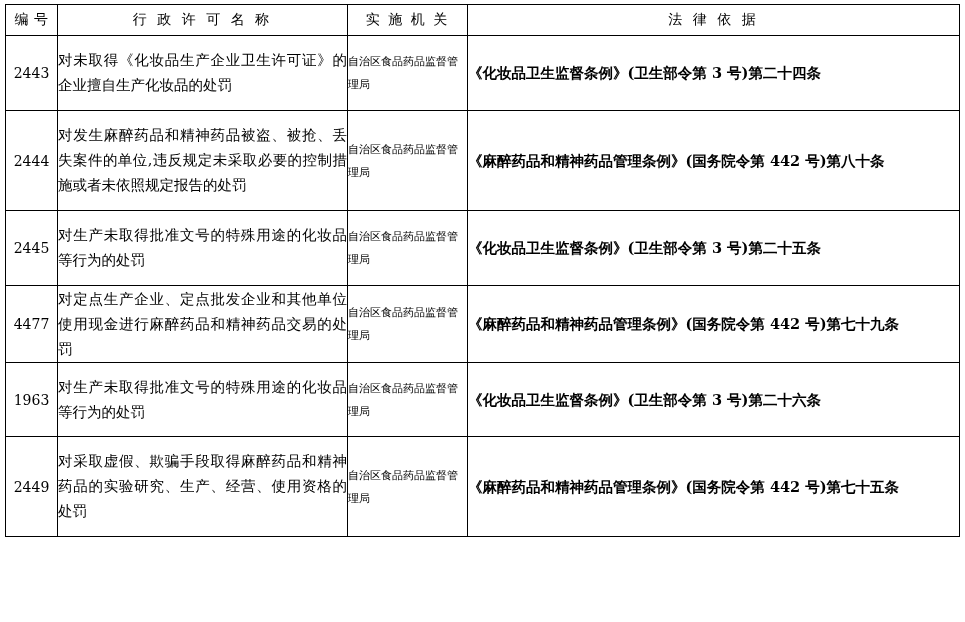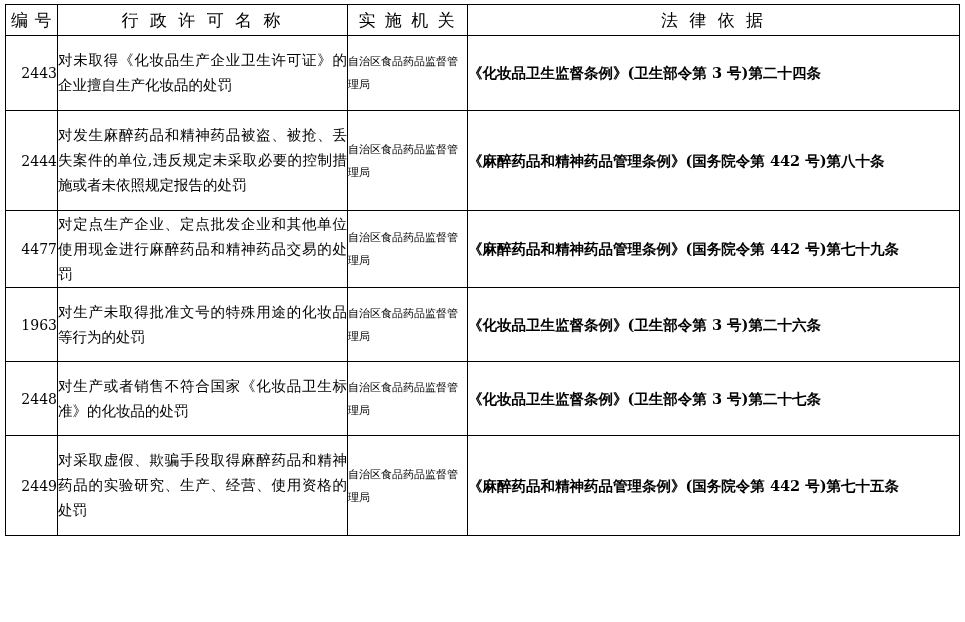--- a/index.html
+++ b/index.html
@@ -28,31 +28,31 @@
   }
   table.permit-table td,
   table.permit-table th {
     border: 1px solid #000;
     vertical-align: middle;
     padding: 0;
   }
   thead th {
     height: 30px;
     font-weight: normal;
-    font-size: 17px;
+    font-size: 14px;
     text-align: center;
     letter-spacing: 0.5px;
   }
   .col-no    { width: 52px; }
   .col-name  { width: 290px; }
   .col-org   { width: 120px; }
   .col-law   { width: 492px; }
 
   td.cell-no {
-    text-align: right;
+    text-align: center;
     font-size: 14px;
     font-family: "DejaVu Serif", "Liberation Serif", serif;
   }
   td.cell-name {
     font-size: 14.5px;
     line-height: 25px;
     padding: 6px 8px 6px 9px;
     text-align: justify;
     text-justify: inter-ideograph;
     margin-left: 40px;
@@ -102,38 +102,38 @@
         <td class="cell-name">对未取得《化妆品生产企业卫生许可证》的企业擅自生产化妆品的处罚</td>
         <td class="cell-org">自治区食品药品监督管理局</td>
         <td class="cell-law">《化妆品卫生监督条例》(卫生部令第 3 号)第二十四条</td>
       </tr>
       <tr style="height:100px;">
         <td class="cell-no">2444</td>
         <td class="cell-name">对发生麻醉药品和精神药品被盗、被抢、丢失案件的单位,违反规定未采取必要的控制措施或者未依照规定报告的处罚</td>
         <td class="cell-org">自治区食品药品监督管理局</td>
         <td class="cell-law">《麻醉药品和精神药品管理条例》(国务院令第 442 号)第八十条</td>
       </tr>
+      <tr style="height:75px;">
+        <td class="cell-no">2445</td>
+        <td class="cell-name">对生产未取得批准文号的特殊用途的化妆品等行为的处罚</td>
+        <td class="cell-org">自治区食品药品监督管理局</td>
+        <td class="cell-law">《化妆品卫生监督条例》(卫生部令第 3 号)第二十五条</td>
+      </tr>
       <tr style="height:77px;">
         <td class="cell-no">4477</td>
         <td class="cell-name">对定点生产企业、定点批发企业和其他单位使用现金进行麻醉药品和精神药品交易的处罚</td>
         <td class="cell-org">自治区食品药品监督管理局</td>
         <td class="cell-law">《麻醉药品和精神药品管理条例》(国务院令第 442 号)第七十九条</td>
       </tr>
       <tr style="height:74px;">
         <td class="cell-no">1963</td>
         <td class="cell-name">对生产未取得批准文号的特殊用途的化妆品等行为的处罚</td>
         <td class="cell-org">自治区食品药品监督管理局</td>
         <td class="cell-law">《化妆品卫生监督条例》(卫生部令第 3 号)第二十六条</td>
       </tr>
-      <tr style="height:74px;">
-        <td class="cell-no">2448</td>
-        <td class="cell-name">对生产或者销售不符合国家《化妆品卫生标准》的化妆品的处罚</td>
-        <td class="cell-org">自治区食品药品监督管理局</td>
-        <td class="cell-law">《化妆品卫生监督条例》(卫生部令第 3 号)第二十七条</td>
-      </tr>
       <tr style="height:100px;">
         <td class="cell-no">2449</td>
         <td class="cell-name">对采取虚假、欺骗手段取得麻醉药品和精神药品的实验研究、生产、经营、使用资格的处罚</td>
         <td class="cell-org">自治区食品药品监督管理局</td>
         <td class="cell-law">《麻醉药品和精神药品管理条例》(国务院令第 442 号)第七十五条</td>
       </tr>
     </tbody>
   </table>
 </div>
 

